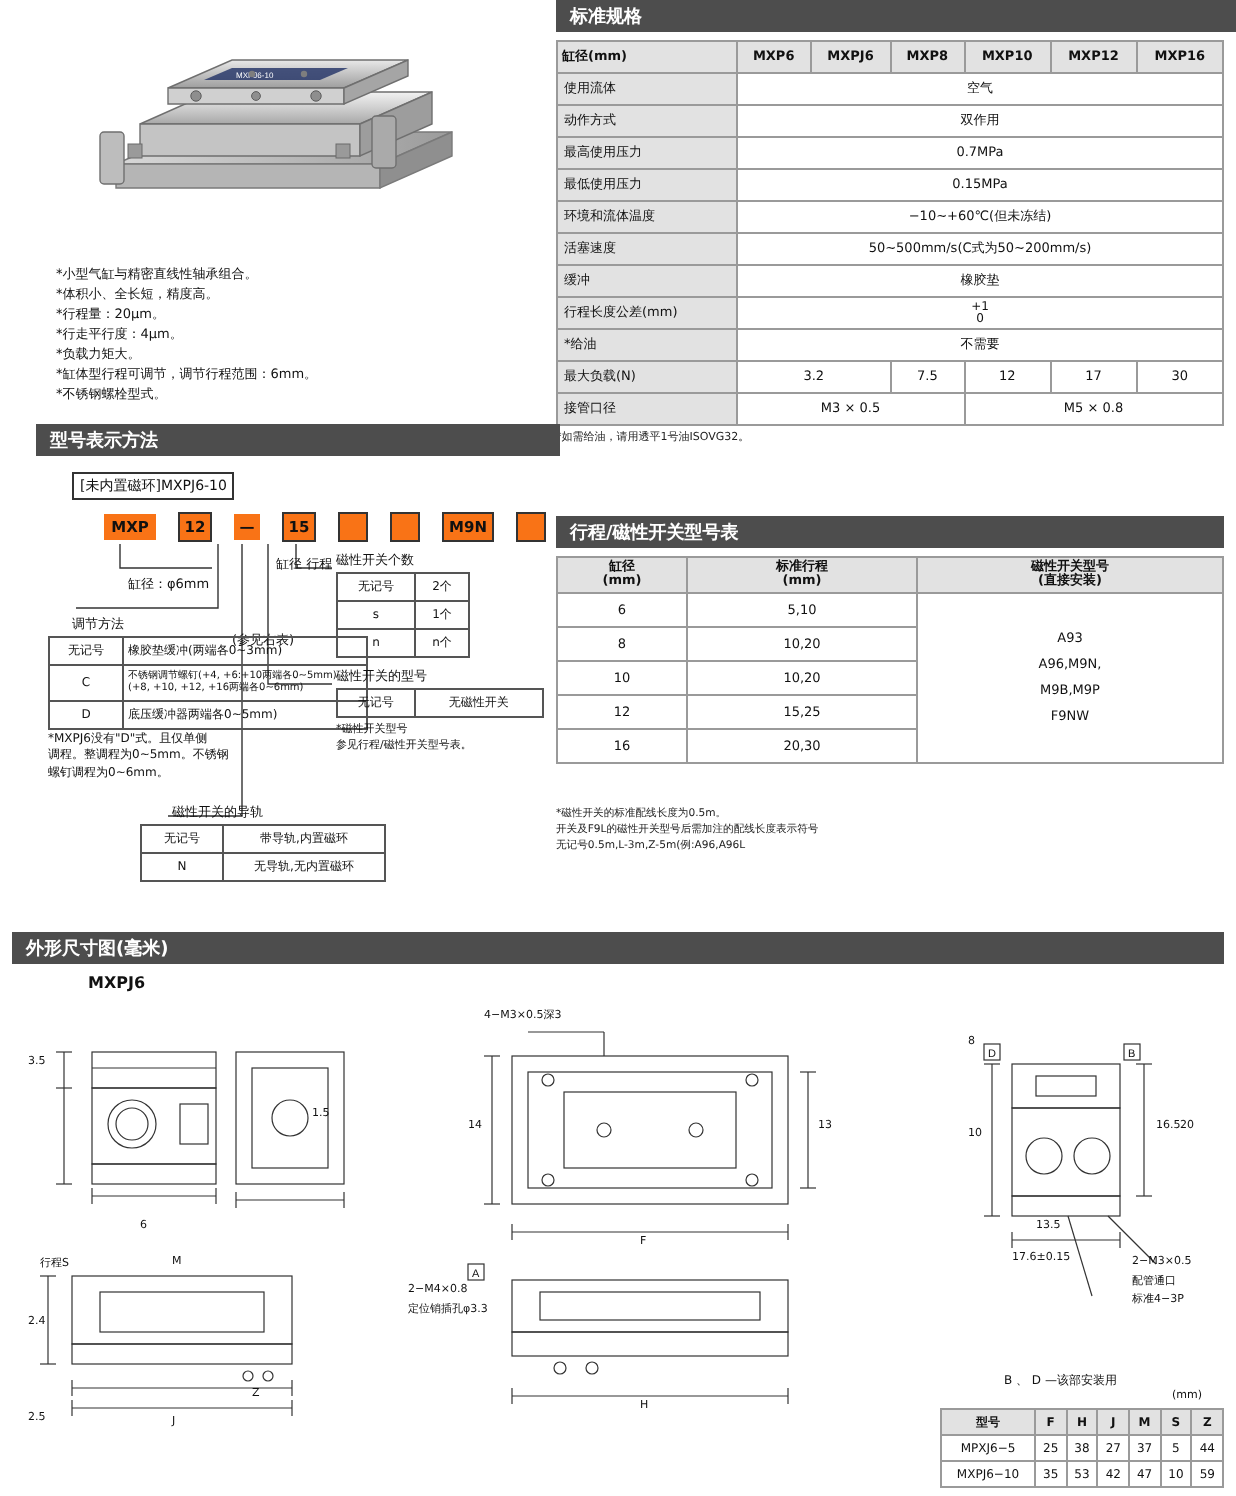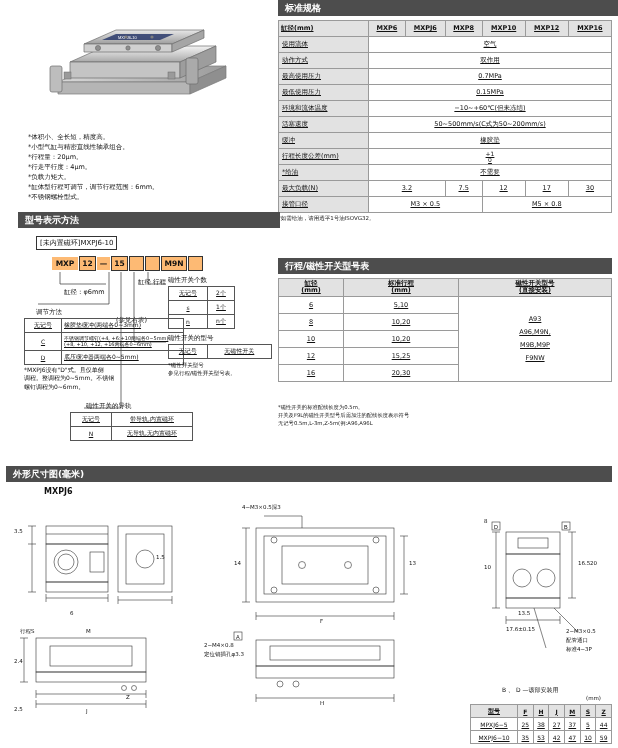--- a/index.html
+++ b/index.html
@@ -18,45 +18,45 @@
     display:flex;
     align-items:center;
     padding-left:7px;
     color:#fff;
     font-size:9px;
     font-weight:bold;
     box-sizing:border-box;
   }
   
   #spec-wrap{position:absolute;left:278px;top:0;width:398px;}
-  table{border-collapse:collapse;text-decoration:underline;}
+  table{border-collapse:collapse;}
   #spec-table{width:334px;font-size:6.5px;margin-top:4px;}
   #spec-table td,#spec-table th{
     border:1px solid #9a9a9a;
     padding:1px 2px;
     text-align:center;
     height:13px;
     line-height:1.1;
   }
   #spec-table th{background:#e2e2e2;font-weight:bold;}
   #spec-table td.lab{background:#e2e2e2;text-align:left;padding-left:3px;width:84px;font-weight:normal;}
   .note{font-size:5.5px;margin-top:2px;color:#222;}
   
   #bullets{position:absolute;left:28px;top:132px;width:210px;font-size:6.5px;line-height:1.55;}
   
   #prod-img{position:absolute;left:40px;top:10px;width:205px;height:112px;}
   
   #model-bar{position:absolute;left:6px;top:212px;width:262px;margin-left:12px;}
   #model-area{position:absolute;left:6px;top:232px;width:266px;height:220px;font-size:6.5px;}
   .mdl-row{display:flex;align-items:center;}
   .mdl-box{
-    border:1px solid #333;background:#fdba74;
+    border:1px solid #333;background:#f97316;
     height:13px;min-width:13px;
     display:flex;align-items:center;justify-content:center;
-    font-size:7.5px;font-weight:bold;margin-right:1px;
+    font-size:7.5px;font-weight:bold;margin-right:11px;
   }
   .plain{border:none;font-weight:bold;font-size:7.5px;}
   
   #stroke-bar{position:absolute;left:278px;top:258px;width:334px;}
   #stroke-table{position:absolute;left:278px;top:278px;width:334px;font-size:6.5px;}
   #stroke-table td,#stroke-table th{
     border:1px solid #9a9a9a;padding:1px 2px;text-align:center;height:14px;
   }
   #stroke-table th{background:#e2e2e2;font-weight:bold;line-height:1.15;}
   #stroke-note{position:absolute;left:278px;top:404px;width:334px;font-size:5.3px;line-height:1.5;color:#222;}
@@ -115,22 +115,22 @@
     <circle cx="88" cy="38" r="2.2" fill="#8e8e8e" stroke="#5c5c5c" stroke-width="0.5"></circle>
     <circle cx="86" cy="27" r="1.6" fill="#7e7e7e"></circle>
     <circle cx="112" cy="27" r="1.6" fill="#7e7e7e"></circle>
 
     <rect x="24" y="62" width="7" height="7" fill="#9a9a9a" stroke="#6a6a6a" stroke-width="0.5"></rect>
     <rect x="128" y="62" width="7" height="7" fill="#9a9a9a" stroke="#6a6a6a" stroke-width="0.5"></rect>
   </svg>
 </div>
 
 <div id="bullets">
+  <div>*小型气缸与精密直线性轴承组合。</div>
   <div>*体积小、全长短，精度高。</div>
-  <div>*小型气缸与精密直线性轴承组合。</div>
   <div>*行程量：20μm。</div>
   <div>*行走平行度：4μm。</div>
   <div>*负载力矩大。</div>
   <div>*缸体型行程可调节，调节行程范围：6mm。</div>
   <div>*不锈钢螺栓型式。</div>
 </div>
 
 <div id="spec-wrap">
   <div class="sec-bar">
     <span>标准规格</span>

